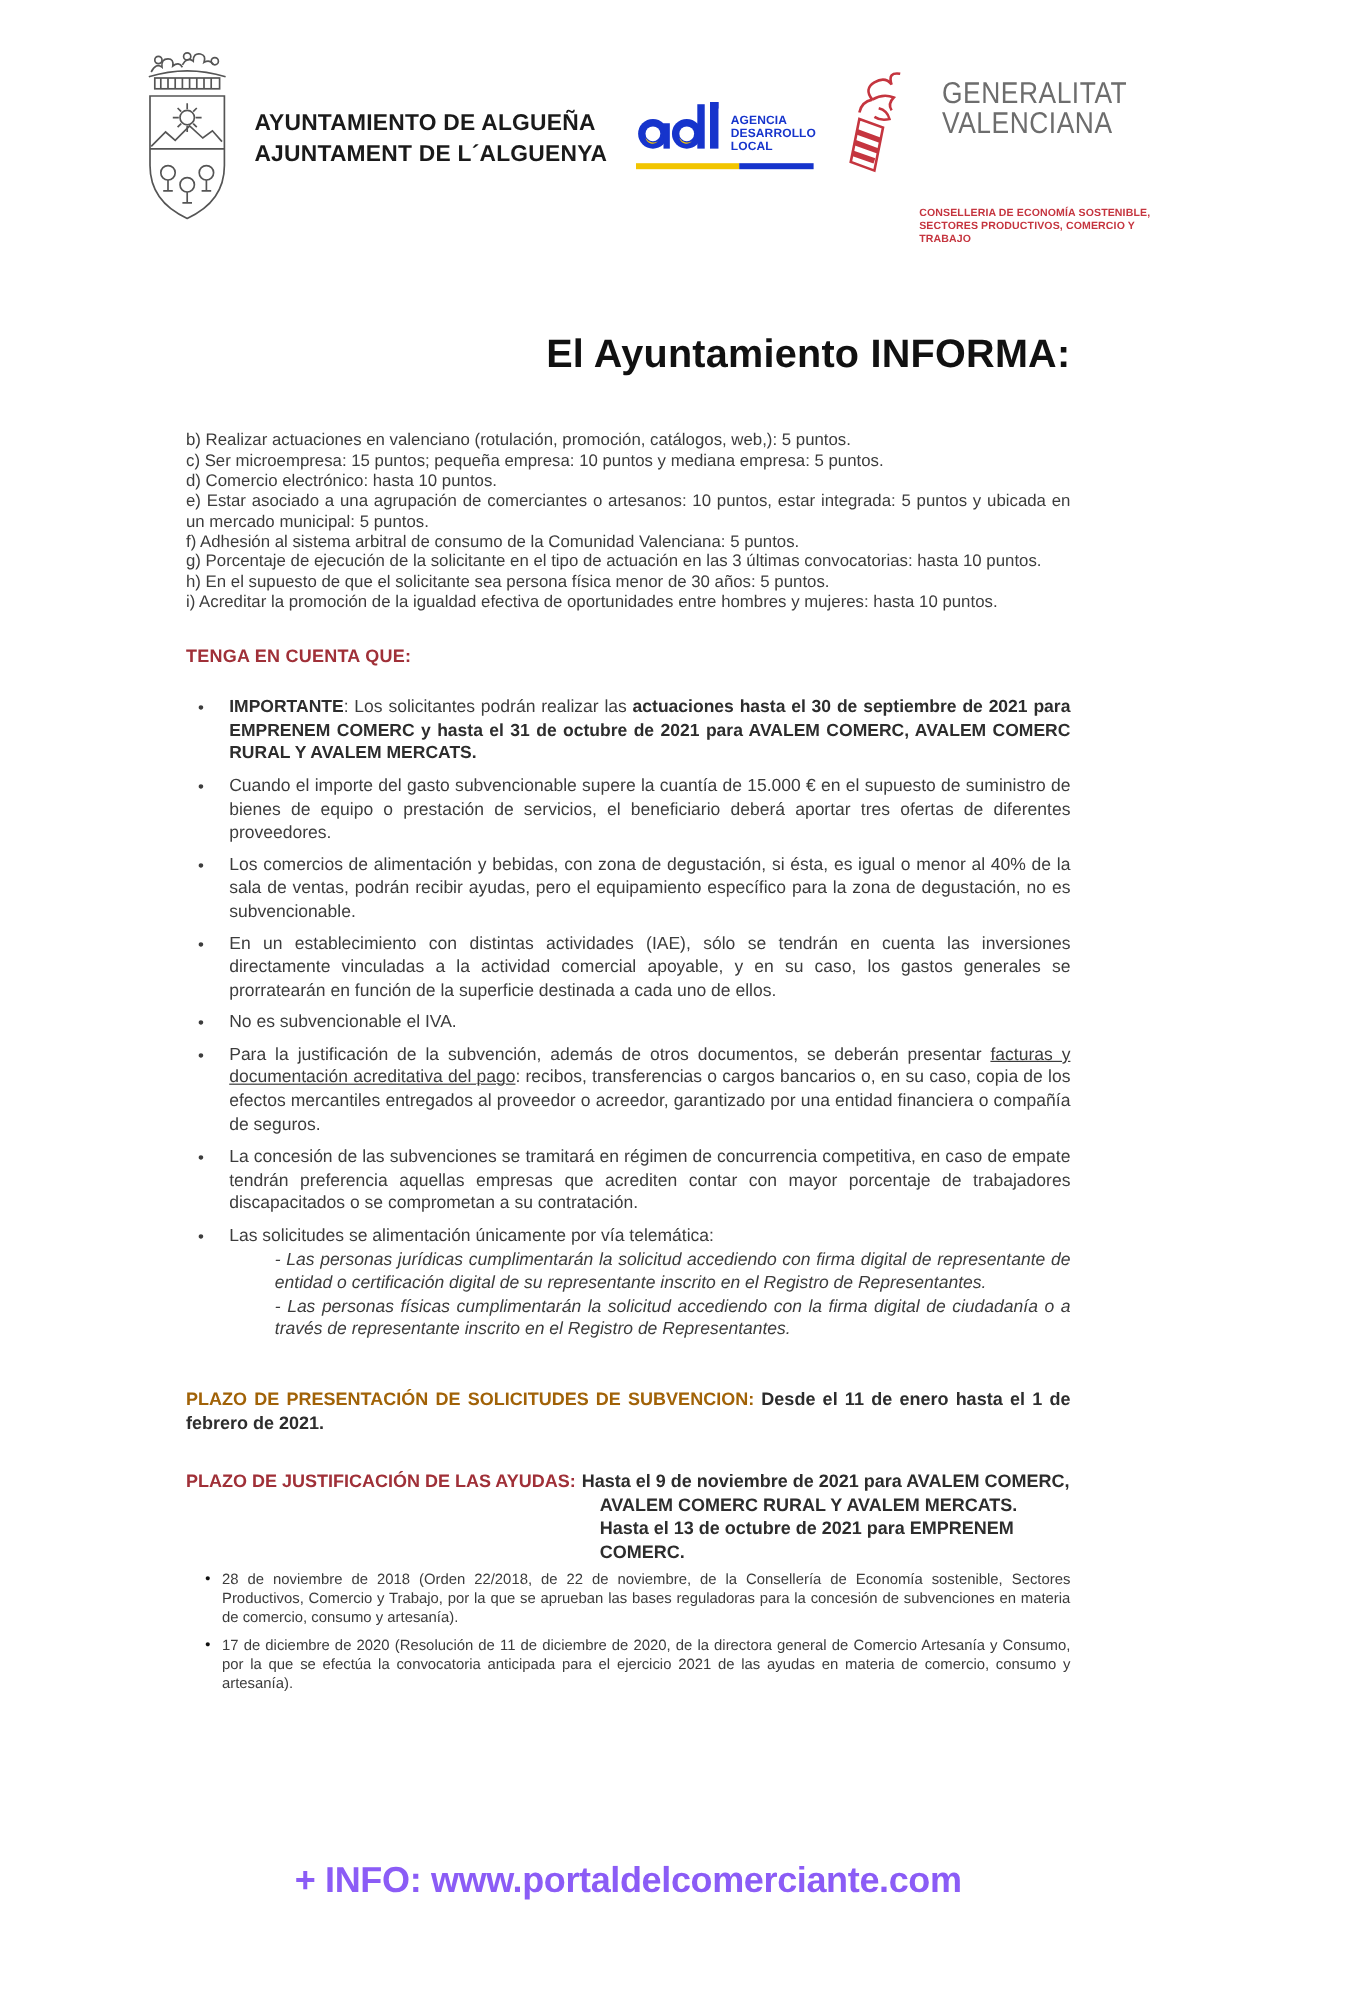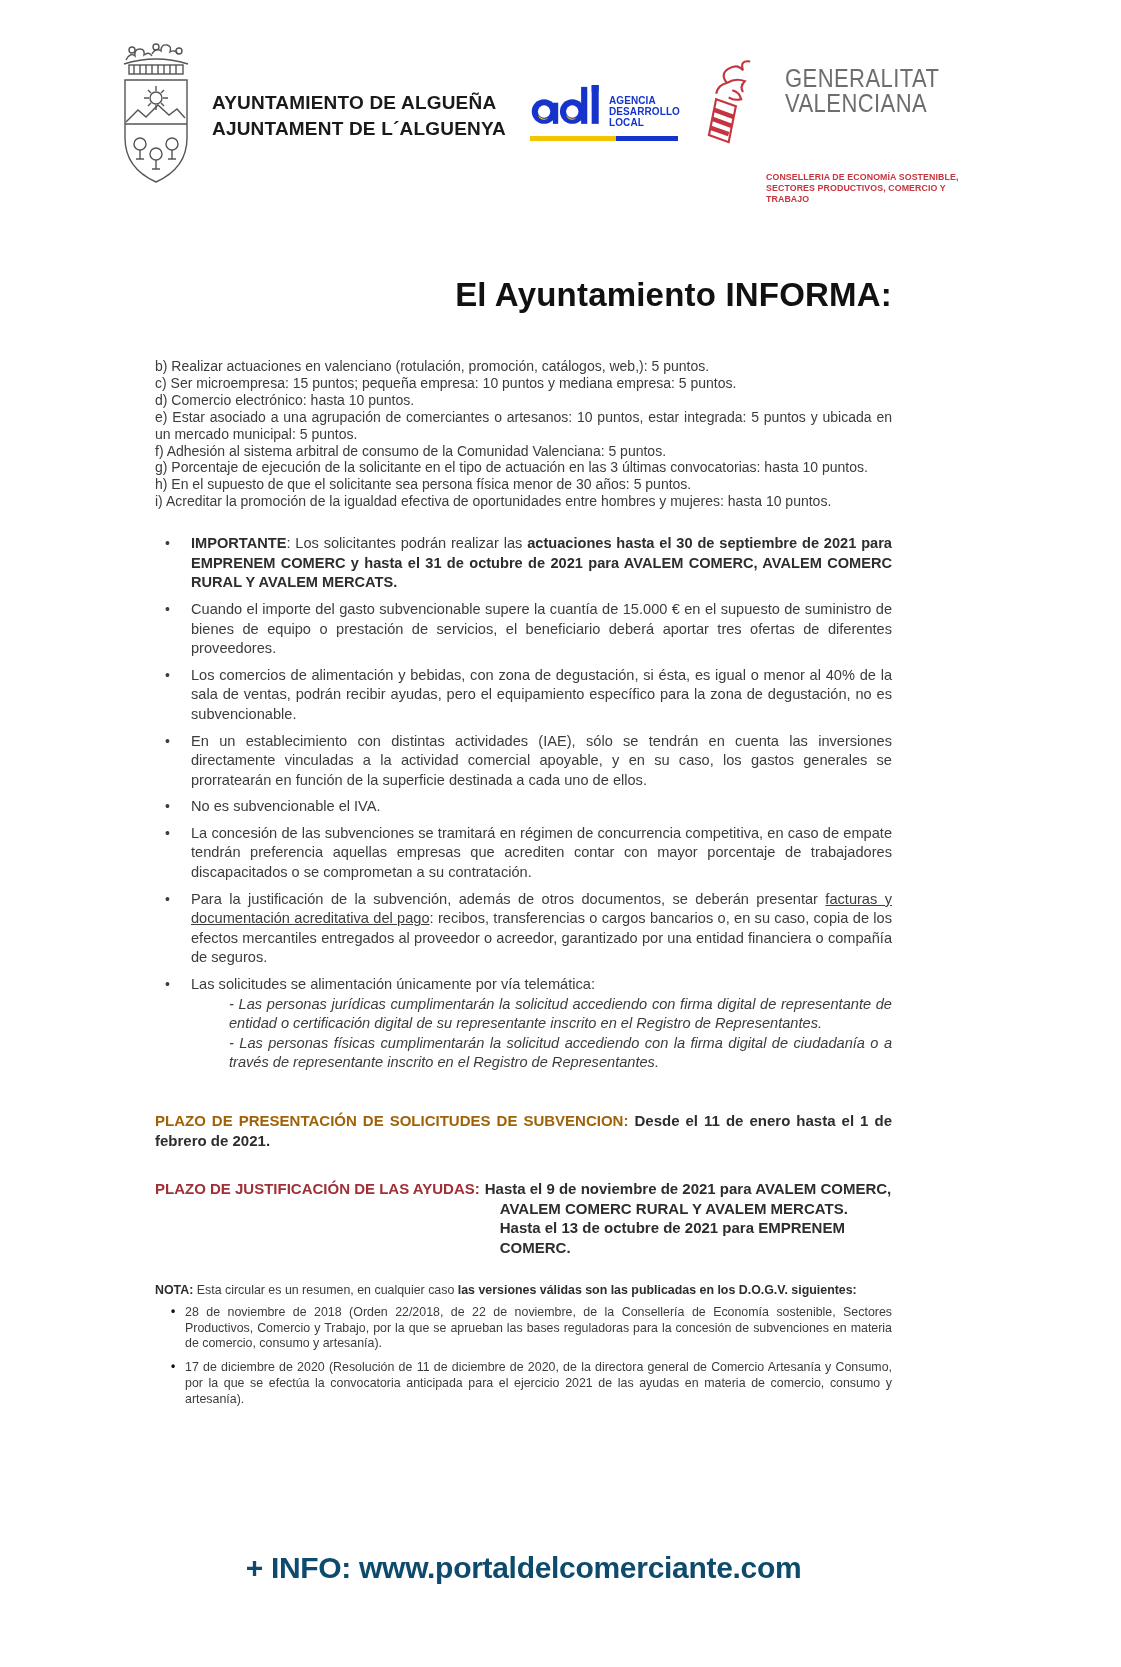--- a/index.html
+++ b/index.html
@@ -57,21 +57,21 @@
   .plazo2-lines .ind { padding-left:15px; }
 
   .nota { margin-top:26px; font-size:12.4px; line-height:15.8px; text-align:justify; color:#3c3c3c; }
   ul.nota-list { list-style:none; margin-top:6px; }
   ul.nota-list li { position:relative; padding-left:30px; margin-bottom:8px;
                     font-size:12.4px; line-height:15.8px; text-align:justify; color:#3c3c3c; }
   ul.nota-list li::before { content:"•"; position:absolute; left:16px; top:-1px; font-size:12px; color:#111; font-weight:bold; }
 
   
   .footer { position:absolute; top:1551px; left:155px; width:737px; text-align:center;
-            font-size:30px; font-weight:bold; color:#0c4a6e; letter-spacing:-0.3px; }
+            font-size:30px; font-weight:bold; color:#8b5cf6; letter-spacing:-0.3px; }
 </style>
 </head>
 <body>
 
 <div class="page">
 
   <div class="header">
 
     <div class="coa">
       <svg width="88" height="150" viewBox="0 0 88 150" fill="none" stroke="#555" stroke-width="1.4">
@@ -168,33 +168,34 @@
       <div>b) Realizar actuaciones en valenciano (rotulación, promoción, catálogos, web,): 5 puntos.</div>
       <div>c) Ser microempresa: 15 puntos; pequeña empresa: 10 puntos y mediana empresa: 5 puntos.</div>
       <div>d) Comercio electrónico: hasta 10 puntos.</div>
       <div>e) Estar asociado a una agrupación de comerciantes o artesanos: 10 puntos, estar integrada: 5 puntos y ubicada en un mercado municipal: 5 puntos.</div>
       <div>f) Adhesión al sistema arbitral de consumo de la Comunidad Valenciana: 5 puntos.</div>
       <div>g) Porcentaje de ejecución de la solicitante en el tipo de actuación en las 3 últimas convocatorias: hasta 10 puntos.</div>
       <div>h) En el supuesto de que el solicitante sea persona física menor de 30 años: 5 puntos.</div>
       <div>i) Acreditar la promoción de la igualdad efectiva de oportunidades entre hombres y mujeres: hasta 10 puntos.</div>
     </div>
 
+    <div class="section-heading">TENGA EN CUENTA QUE:</div>
 
     <ul class="bullets">
       <li>
         <span class="bold dark">IMPORTANTE</span><span>: Los solicitantes podrán realizar las </span><span class="bold dark">actuaciones hasta el 30 de septiembre de 2021 para EMPRENEM COMERC y hasta el 31 de octubre de 2021 para AVALEM COMERC, AVALEM COMERC RURAL Y AVALEM MERCATS.</span>
       </li>
       <li>Cuando el importe del gasto subvencionable supere la cuantía de 15.000 € en el supuesto de suministro de bienes de equipo o prestación de servicios, el beneficiario deberá aportar tres ofertas de diferentes proveedores.</li>
       <li>Los comercios de alimentación y bebidas, con zona de degustación, si ésta, es igual o menor al 40% de la sala de ventas, podrán recibir ayudas, pero el equipamiento específico para la zona de degustación, no es subvencionable.</li>
       <li>En un establecimiento con distintas actividades (IAE), sólo se tendrán en cuenta las inversiones directamente vinculadas a la actividad comercial apoyable, y en su caso, los gastos generales se prorratearán en función de la superficie destinada a cada uno de ellos.</li>
       <li>No es subvencionable el IVA.</li>
-      <li>La concesión de las subvenciones se tramitará en régimen de concurrencia competitiva, en caso de empate tendrán preferencia aquellas empresas que acrediten contar con mayor porcentaje de trabajadores discapacitados o se comprometan a su contratación.</li>
       <li>
         <span>Para la justificación de la subvención, además de otros documentos, se deberán presentar </span><span class="ul">facturas y documentación acreditativa del pago</span><span>: recibos, transferencias o cargos bancarios o, en su caso, copia de los efectos mercantiles entregados al proveedor o acreedor, garantizado por una entidad financiera o compañía de seguros.</span>
       </li>
+      <li>La concesión de las subvenciones se tramitará en régimen de concurrencia competitiva, en caso de empate tendrán preferencia aquellas empresas que acrediten contar con mayor porcentaje de trabajadores discapacitados o se comprometan a su contratación.</li>
       <li>
         <span>Las solicitudes se alimentación únicamente por vía telemática:</span>
         <div class="subdash">
           <div>- Las personas jurídicas cumplimentarán la solicitud accediendo con firma digital de representante de entidad o certificación digital de su representante inscrito en el Registro de Representantes.</div>
           <div>- Las personas físicas cumplimentarán la solicitud accediendo con la firma digital de ciudadanía o a través de representante inscrito en el Registro de Representantes.</div>
         </div>
       </li>
     </ul>
 
     <p class="plazo1">
@@ -203,23 +204,20 @@
 
     <div class="plazo2">
       <span class="plazo2-label">PLAZO DE JUSTIFICACIÓN DE LAS AYUDAS:</span>
       <div class="plazo2-lines">
         <div>Hasta el 9 de noviembre de 2021 para AVALEM COMERC,</div>
         <div class="ind">AVALEM COMERC RURAL Y AVALEM MERCATS.</div>
         <div class="ind">Hasta el 13 de octubre de 2021 para EMPRENEM COMERC.</div>
       </div>
     </div>
 
-    <p class="nota">
-      <span class="bold dark">NOTA:</span><span> Esta circular es un resumen, en cualquier caso </span><span class="bold dark">las versiones válidas son las publicadas en los D.O.G.V. siguientes:</span>
-    </p>
     <ul class="nota-list">
       <li>28 de noviembre de 2018 (Orden 22/2018, de 22 de noviembre, de la Consellería de Economía sostenible, Sectores Productivos, Comercio y Trabajo, por la que se aprueban las bases reguladoras para la concesión de subvenciones en materia de comercio, consumo y artesanía).</li>
       <li>17 de diciembre de 2020 (Resolución de 11 de diciembre de 2020, de la directora general de Comercio Artesanía y Consumo, por la que se efectúa la convocatoria anticipada para el ejercicio 2021 de las ayudas en materia de comercio, consumo y artesanía).</li>
     </ul>
   </div>
 
   <div class="footer">+ INFO: www.portaldelcomerciante.com</div>
 
 </div>
 

